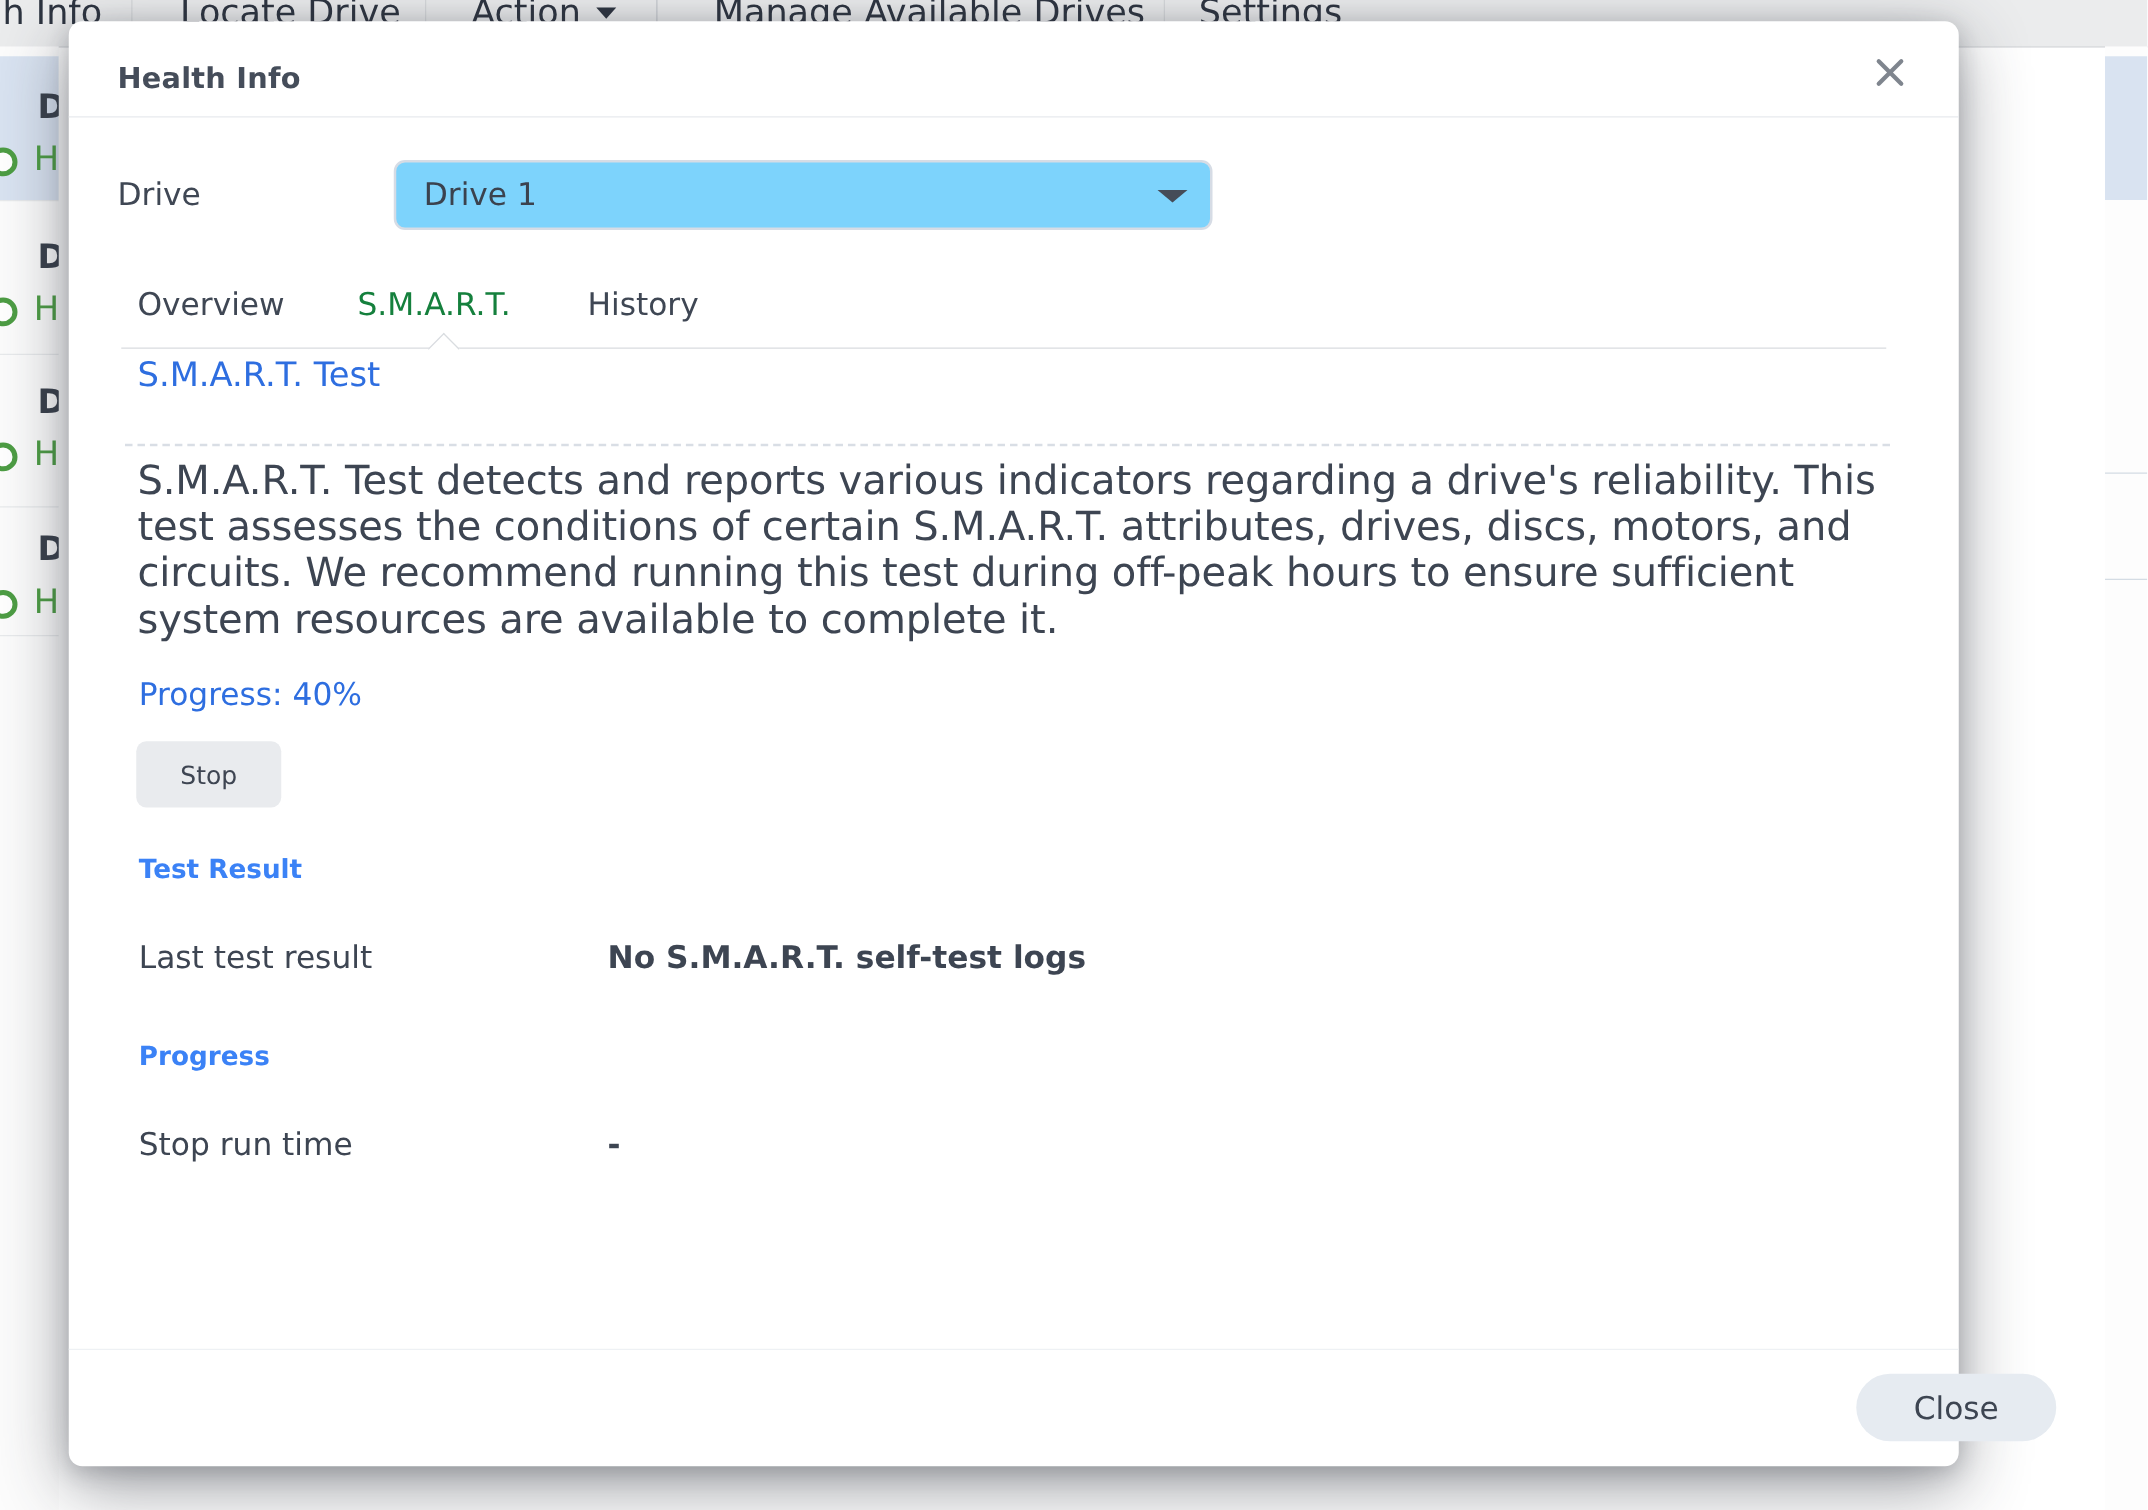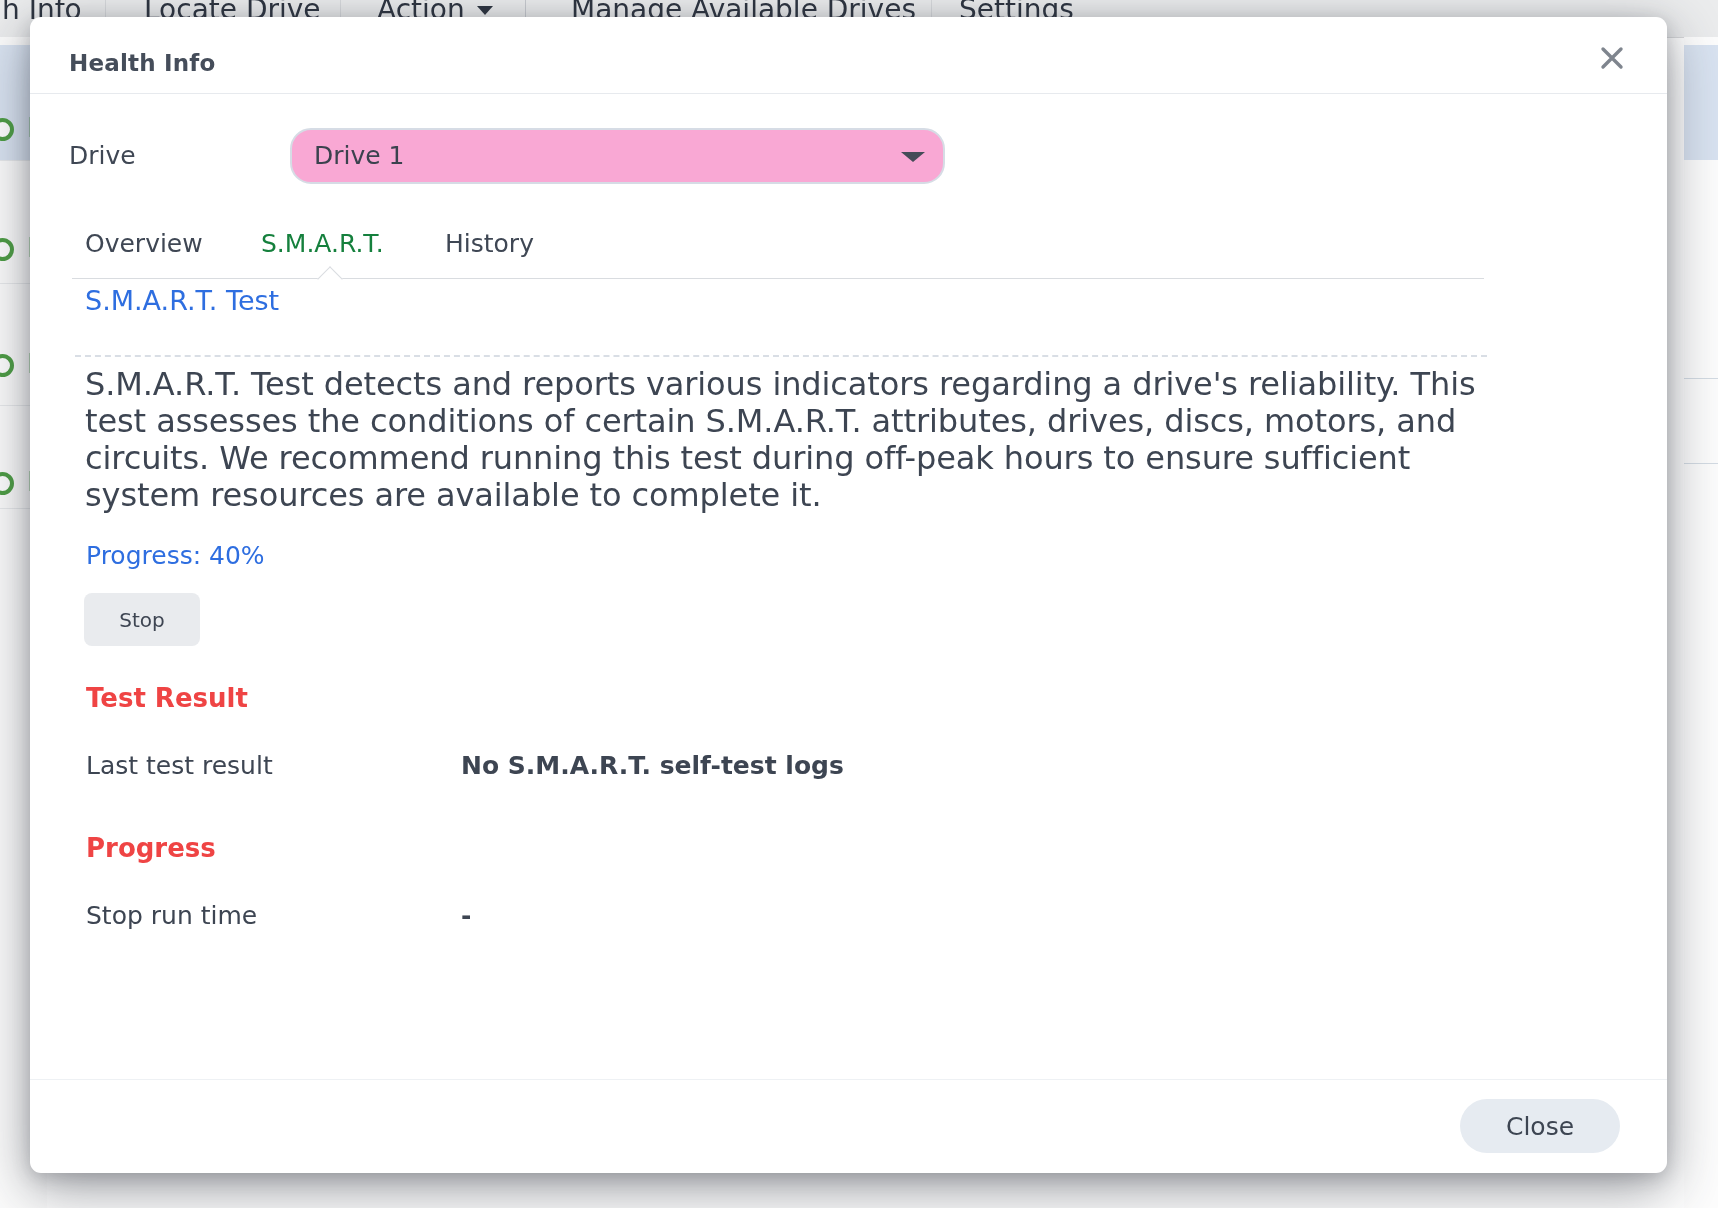--- a/index.html
+++ b/index.html
@@ -16,43 +16,43 @@
   .left-strip{position:absolute;left:0;top:37px;width:47px;height:1171px;background:#fcfcfc;overflow:hidden;}
   .right-strip{position:absolute;left:1684px;top:37px;width:34px;height:1171px;background:#fdfdfd;overflow:hidden;}
   .sel-band{position:absolute;left:0;top:8px;width:100%;height:115px;background:#d9e3f1;}
   .strip-sep{position:absolute;left:0;width:100%;height:1px;background:#e8eaec;}
   .d-letter{position:absolute;left:30px;font-size:27px;font-weight:bold;color:#39404b;line-height:28px;}
   .h-letter{position:absolute;left:27px;font-size:27px;color:#4d9d44;line-height:28px;}
   .h-ring{position:absolute;left:-9px;width:15px;height:15px;border:4px solid #4d9d44;border-radius:50%;background:#fff;}
   .rs-line{position:absolute;left:0;width:100%;height:1px;background:#d4dce4;}
 
   
-  .dialog{position:absolute;left:30px;top:17px;width:1637px;height:1156px;background:#fff;border-radius:11px;
+  .dialog{position:absolute;left:55px;top:17px;width:1512px;height:1156px;background:#fff;border-radius:11px;
           box-shadow:0 16px 55px rgba(45,50,60,.48),0 4px 18px rgba(45,50,60,.22);}
   .dlg-title{position:absolute;left:39px;top:33px;font-size:23px;font-weight:bold;color:#454d5a;letter-spacing:.2px;}
   .dlg-close{position:absolute;right:40px;top:26px;width:30px;height:30px;cursor:pointer;}
   .hdr-line{position:absolute;left:0;top:76px;width:100%;height:1px;background:#e7eaee;}
 
   .drive-label{position:absolute;left:39px;top:124px;font-size:25px;color:#3f4754;}
-  .drive-select{position:absolute;left:260px;top:111px;width:651px;height:52px;background:#f9a8d4;border:2px solid #d6dce5;border-radius:21px;cursor:pointer;}
+  .drive-select{position:absolute;left:260px;top:111px;width:651px;height:52px;background:#7dd3fc;border:2px solid #d6dce5;border-radius:9px;cursor:pointer;}
   .drive-select .val{position:absolute;left:22px;top:11px;font-size:25px;color:#3b424e;}
   .drive-select .dd-caret{position:absolute;right:18px;top:22px;width:0;height:0;border-left:12px solid transparent;border-right:12px solid transparent;border-top:10px solid #454c58;}
 
   .tab{position:absolute;top:212px;font-size:25px;font-weight:normal;color:#3f4754;cursor:pointer;}
   .tab.active{color:#15803d;}
   .tab-line{position:absolute;left:42px;top:261px;width:1412px;height:1px;background:#d9dce0;}
   .tab-notch{position:absolute;left:291px;top:253px;width:17px;height:17px;background:#fff;border-left:1px solid #d9dce0;border-top:1px solid #d9dce0;transform:rotate(45deg);}
 
   .smart-heading{position:absolute;left:55px;top:268px;font-size:27px;color:#2e6ee0;}
   .dash-line{position:absolute;left:45px;top:338px;width:1412px;height:0;border-top:2px dashed #d9dee5;}
   .smart-desc{position:absolute;left:55px;top:349px;width:1424px;font-size:32px;line-height:37px;color:#3d4552;letter-spacing:-.1px;}
   .progress{position:absolute;left:56px;top:524px;font-size:25px;color:#2e6ee0;}
   .stop-btn{position:absolute;left:54px;top:576px;width:116px;height:53px;background:#e9ebee;border:none;border-radius:8px;
             font-family:inherit;font-size:20px;color:#3e4552;cursor:pointer;display:flex;align-items:center;justify-content:center;}
-  .sec-heading{position:absolute;left:56px;font-size:26px;font-weight:bold;color:#ef4444;}
+  .sec-heading{position:absolute;left:56px;font-size:21px;font-weight:bold;color:#3b82f6;}
   .kv-label{position:absolute;left:56px;font-size:25px;color:#3d4552;}
   .kv-value{position:absolute;left:431px;font-size:25px;color:#3d4552;font-weight:bold;}
   .ftr-line{position:absolute;left:0;top:1062px;width:100%;height:1px;background:#eef1f4;}
   .close-btn{position:absolute;left:1430px;top:1082px;width:160px;height:54px;background:#e6ebf1;border:none;border-radius:27px;
              font-family:inherit;font-size:25px;color:#3d4552;cursor:pointer;display:flex;align-items:center;justify-content:center;}
 </style>
 </head>
 <body>
 
 <div class="stage">

